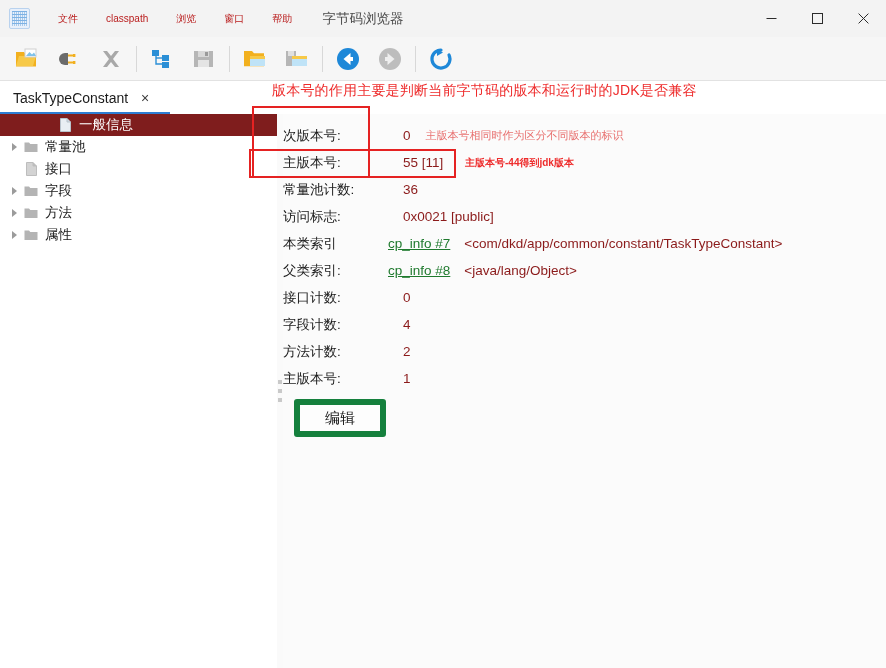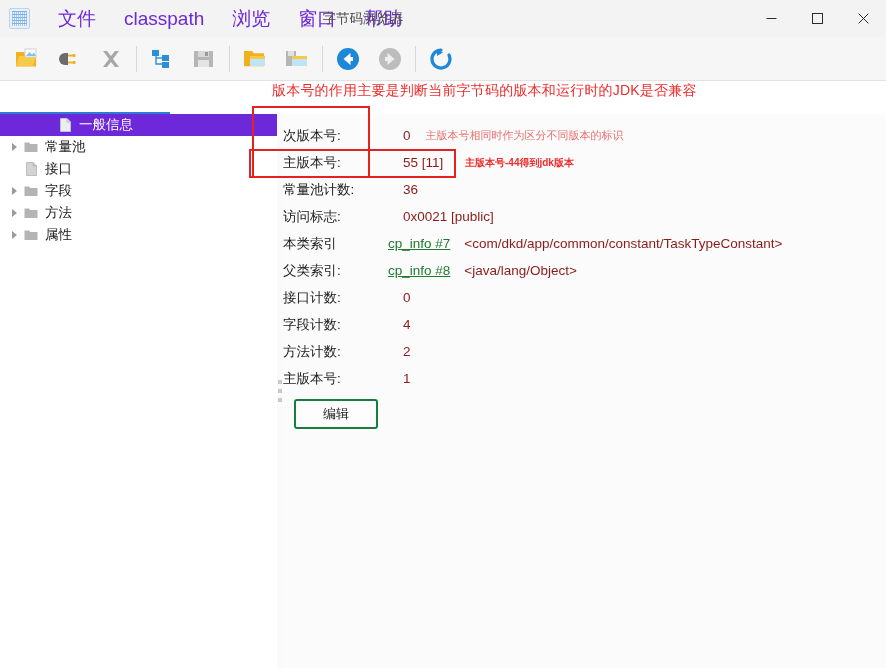--- a/index.html
+++ b/index.html
@@ -24,21 +24,21 @@
   }
   .app-icon::before{
     content:"";position:absolute;left:2px;top:2px;right:2px;bottom:2px;
     background:
       repeating-linear-gradient(to bottom,#6aa7e0 0 1px,transparent 1px 3px),
       repeating-linear-gradient(to right,#9cc4ea 0 1px,transparent 1px 2px);
     opacity:.85;
   }
   .menubar{display:flex;align-items:center;height:37px;}
   .menu-item{
-    font-size:19px;color:#6d28d9;padding:4px 11px;margin:0 3px;
+    font-size:10px;color:#b91c1c;padding:4px 11px;margin:0 3px;
     border-radius:3px;cursor:default;white-space:nowrap;
   }
   .win-title{
     position:absolute;left:0;top:0;width:726px;height:37px;
     display:flex;align-items:center;justify-content:center;
     font-size:13.5px;color:#4a4a4a;pointer-events:none;
   }
   .wincontrols{position:absolute;right:0;top:0;height:37px;display:flex;}
   .wc{
     width:46px;height:37px;display:flex;align-items:center;justify-content:center;
@@ -82,21 +82,21 @@
     position:absolute;left:0;top:114px;width:886px;height:554px;background:#fff;
   }
   .tree{
     position:absolute;left:0;top:0;width:277px;height:554px;
     background:#ffffff;border-right:1px solid #dcdcdc;overflow:hidden;
   }
   .tree-row{
     height:22px;display:flex;align-items:center;padding-left:6px;
     box-sizing:border-box;cursor:default;font-size:13.5px;color:#1b1b1b;
   }
-  .tree-row.selected{background:#6d28d9;color:#ffffff;padding-left:40px;}
+  .tree-row.selected{background:#7f1d1d;color:#ffffff;padding-left:40px;}
   .twisty{
     width:16px;height:16px;flex:none;display:flex;align-items:center;justify-content:center;
   }
   .twisty.has::before{
     content:"";width:0;height:0;border-left:5px solid #9b9b9b;
     border-top:4px solid transparent;border-bottom:4px solid transparent;
   }
   .node-icon{width:18px;height:16px;flex:none;display:flex;align-items:center;justify-content:center;margin-right:5px;}
   .tree-label{white-space:nowrap;}
 
@@ -125,22 +125,22 @@
   .cp-link{
     color:#1f7a2e;text-decoration:underline;white-space:nowrap;cursor:pointer;
     margin-left:7px;
   }
   .cp-desc{color:#8b1a1a;margin-left:14px;white-space:nowrap;}
   .note{
     color:#e8706f;font-size:11px;margin-left:15px;white-space:nowrap;
   }
   .edit-btn{
     position:absolute;left:11px;top:285px;width:80px;height:26px;
-    background:#fdfdfd;border:2px solid #15803d;border-radius:3px;
-    font-size:13px;color:#1b1b1b;display:flex;align-items:center;
+    background:#fdfdfd;border:6px solid #15803d;border-radius:3px;
+    font-size:15px;color:#1b1b1b;display:flex;align-items:center;
     justify-content:center;cursor:default;font-family:inherit;
   }
 
   
   .ann-title{
     position:absolute;left:272px;top:82px;font-size:14px;color:#ee2b2b;
     white-space:nowrap;letter-spacing:.2px;
   }
   .ann-major{
     position:absolute;left:465px;top:156px;font-size:10px;color:#ee2b2b;
@@ -275,20 +275,24 @@
     <div class="tb-btn">
       <svg width="28" height="26" viewBox="0 0 28 26">
         <path d="M14 4 a9 9 0 1 0 8 5" fill="none" stroke="#1e88d8" stroke-width="3.2" stroke-linecap="round"></path>
         <path d="M10 3 L16 6.5 L10 10 Z" fill="#1e88d8"></path>
       </svg>
     </div>
 
   </div>
 
   <div class="tabstrip">
+    <div class="tab">
+      <span class="tab-label">TaskTypeConstant</span>
+      <span class="tab-close">×</span>
+    </div>
     <div class="tab-underline"></div>
   </div>
 
   <div class="content">
 
     <div class="tree">
 
       <div class="tree-row selected">
         <span class="twisty"></span>
         <span class="node-icon">

